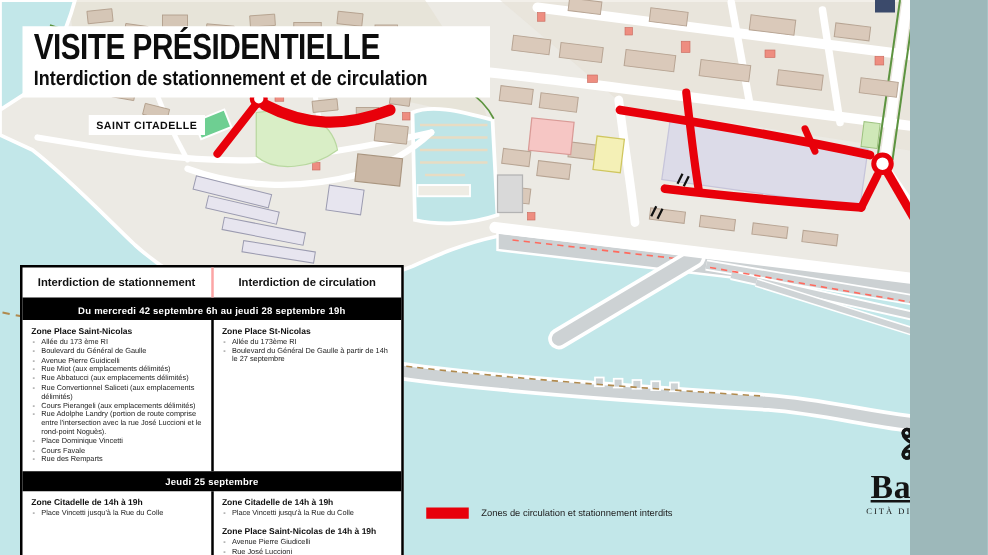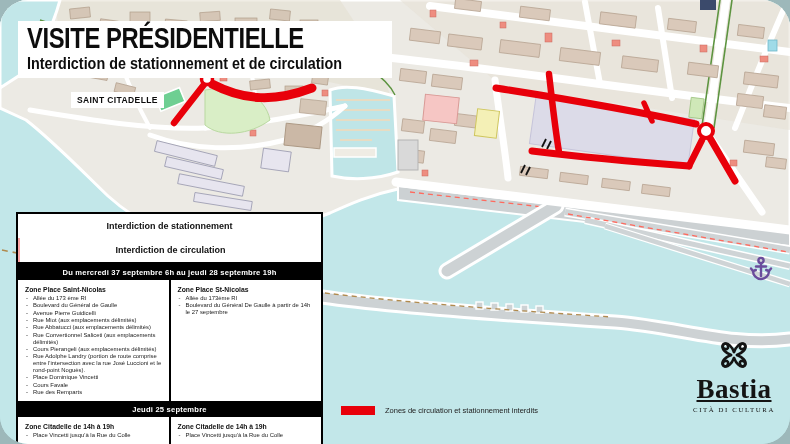--- a/index.html
+++ b/index.html
@@ -1,22 +1,21 @@
 <!DOCTYPE html>
 <html><head>
 <meta charset="utf-8">
 <style>
   html,body{margin:0;padding:0;background:#9db8ba;}
   *{box-sizing:border-box;}
   #stage{
-    position:relative;width:790px;height:444px;overflow:hidden;
+    position:relative;width:728px;height:444px;overflow:hidden;
     background:#c2e7e9;
     font-family:"Liberation Sans", sans-serif;
     color:#111;
-    border-radius:28px;
   }
   #map-svg{position:absolute;left:0;top:0;}
 
   
   .title-card{
     position:absolute;left:18px;top:21px;width:374px;
     background:#ffffff;padding:3px 9px 6px 9px;
   }
   .title-card h1{
     margin:0;font-size:29px;font-weight:800;letter-spacing:-0.5px;line-height:1.02;
@@ -35,21 +34,21 @@
   }
   #zone-label-citadelle{left:71px;top:92px;}
   #zone-label-psn{left:577px;top:72px;}
 
   
   .rtable{
     position:absolute;left:16px;top:212px;width:307px;
     background:#fff;border:2px solid #000;
     display:flex;flex-direction:column;
   }
-  .rtable .hdr{display:flex;border-bottom:2px solid #000;flex-direction:column;}
+  .rtable .hdr{display:flex;border-bottom:2px solid #000;}
   .rtable .hdr .cell{
     flex:1;display:flex;align-items:center;justify-content:center;
     font-size:9px;font-weight:800;padding:7px 4px;text-align:center;
   }
   .rtable .hdr .cell + .cell{border-left:2px solid #fca5a5;}
   .rtable .bar{
     background:#000;color:#fff;font-size:7.6px;font-weight:700;
     text-align:center;padding:3.5px 2px;letter-spacing:.2px;
   }
   .rtable .row{display:flex;}
@@ -291,21 +290,21 @@
   </div>
 
   <div class="zone-label" id="zone-label-citadelle">SAINT CITADELLE</div>
 
   <div class="rtable">
     <div class="hdr">
       <div class="cell">Interdiction de stationnement</div>
       <div class="cell">Interdiction de circulation</div>
     </div>
 
-    <div class="bar">Du mercredi 37 septembre 6h au jeudi 28 septembre 19h</div>
+    <div class="bar">Du mercredi 42 septembre 6h au jeudi 28 septembre 19h</div>
 
     <div class="row r1">
       <div class="cell">
         <div class="zone-block">
           <p class="zone-title">Zone Place Saint-Nicolas</p>
           <ul class="street-list">
               <li>Allée du 173 ème RI</li>
               <li>Boulevard du Général de Gaulle</li>
               <li>Avenue Pierre Guidicelli</li>
               <li>Rue Miot (aux emplacements délimités)</li>

